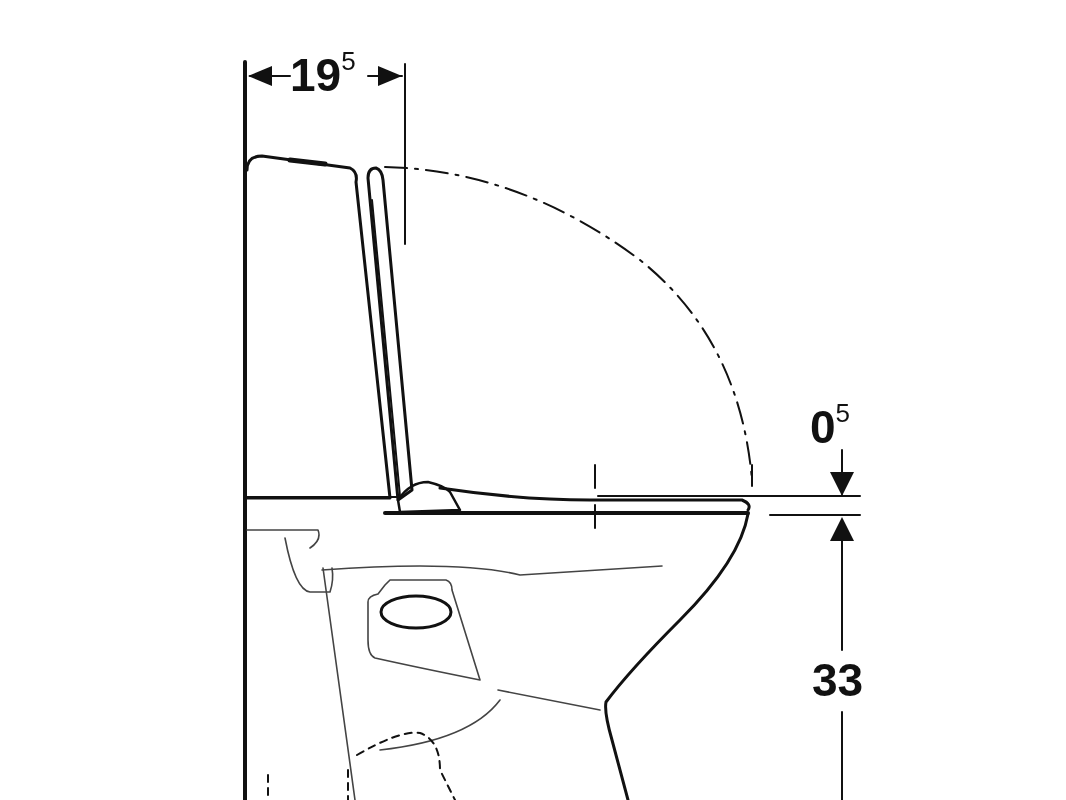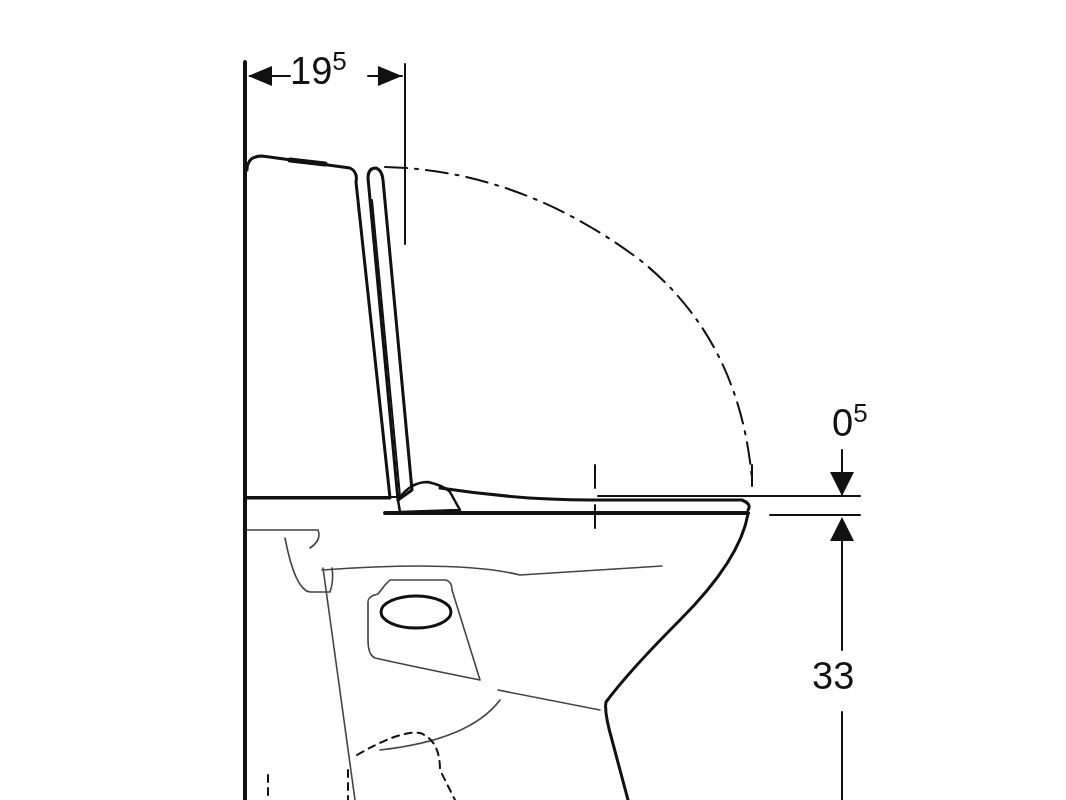--- a/index.html
+++ b/index.html
@@ -1,22 +1,22 @@
 <!DOCTYPE html>
 <html><head>
 <meta charset="utf-8">
 <style>
   html, body { margin: 0; padding: 0; background: #ffffff; }
   body { width: 1066px; height: 800px; overflow: hidden; position: relative; font-family: "Liberation Sans", sans-serif; }
   #drawing { position: absolute; left: 0; top: 0; width: 1066px; height: 800px; }
   .lbl { position: absolute; color: #111; font-family: "Liberation Sans", sans-serif; line-height: 1; }
-  .lbl .main { font-size: 38px; }
+  .lbl .main { font-size: 46px; font-weight: bold; }
   .lbl sup { font-size: 26px; vertical-align: top; position: relative; top: -4px; }
   #dim-top { left: 290px; top: 52px; }
-  #dim-gap { left: 810px; top: 404px; margin-left: 22px; }
+  #dim-gap { left: 810px; top: 404px; }
   #dim-height { left: 812px; top: 657px; }
 </style>
 </head>
 <body>
 
 <svg id="drawing" viewBox="0 0 1066 800" xmlns="http://www.w3.org/2000/svg">
   <g fill="none" stroke="#111" stroke-linecap="round" stroke-linejoin="round">
 
     <line x1="245" y1="62" x2="245" y2="800" stroke-width="4"></line>
 

